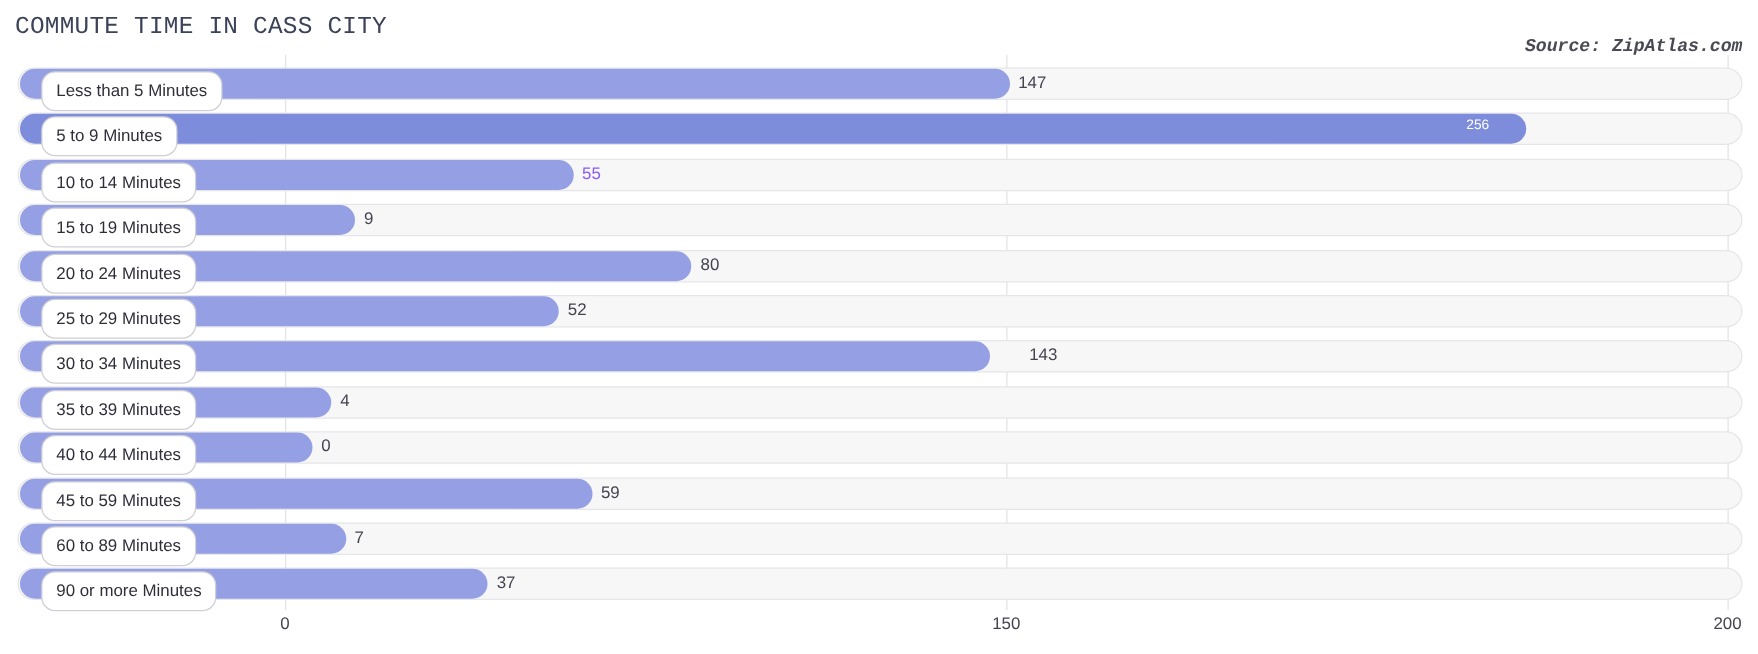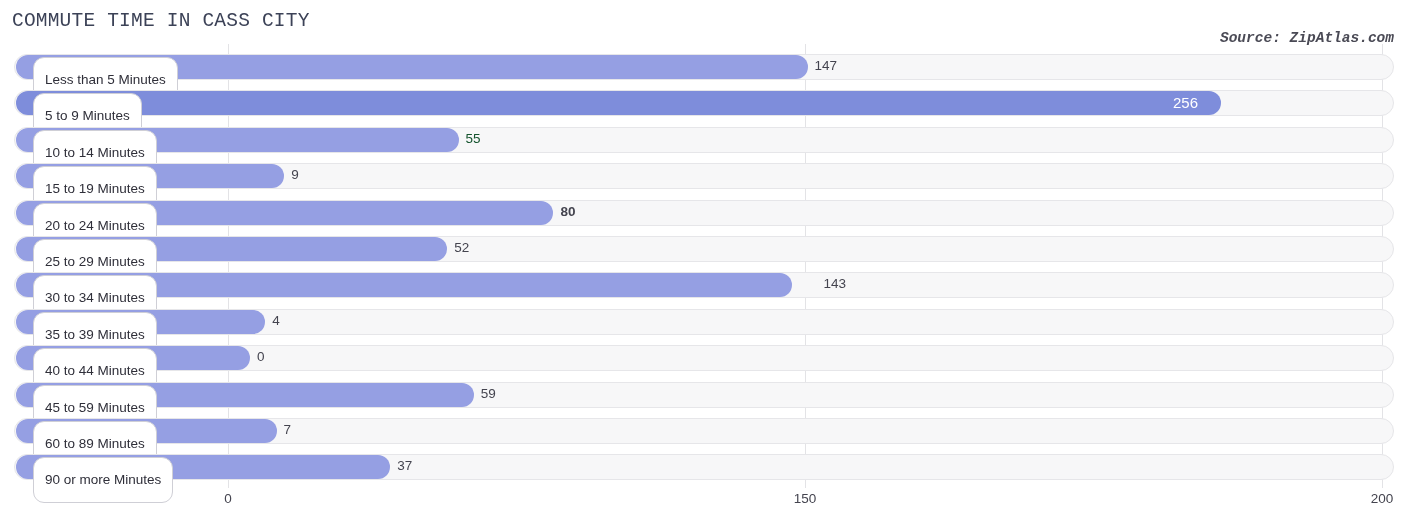--- a/index.html
+++ b/index.html
@@ -106,31 +106,31 @@
   .value-out {
     position: absolute;
     top: 4px;
     font-size: 13.5px;
     color: #44444f;
     white-space: nowrap;
   }
   .value-in {
     position: absolute;
     top: 4px;
-    font-size: 15px;
+    font-size: 11px;
     color: #ffffff;
     white-space: nowrap;
   }
   .cat-pill {
     position: absolute;
     left: 19px;
     top: 3px;
     height: 20px;
     line-height: 20px;
-    padding: 12px 11px;
+    padding: 5px 11px;
     background: #ffffff;
     border: 1px solid #cfcfd6;
     border-radius: 11px;
     font-size: 13.5px;
     color: #2f2f39;
     white-space: nowrap;
     box-sizing: content-box;
   }
 
   
@@ -173,33 +173,33 @@
       </div>
       <div class="row" style="top: 46.4px;">
         <div class="track"></div>
         <div class="bar" style="width: 1205.01px; background: rgb(126, 141, 219);"></div>
         <div class="value-in" style="left: 1159.01px; color: rgb(255, 255, 255);">256</div>
         <div class="cat-pill">5 to 9 Minutes</div>
       </div>
       <div class="row" style="top: 82.8px;">
         <div class="track"></div>
         <div class="bar" style="width: 442.615px; background: rgb(149, 159, 227);"></div>
-        <div class="value-out" style="left: 451.615px; color: #14532d;">55</div>
+        <div class="value-out" style="left: 451.615px; color: #8b5cf6;">55</div>
         <div class="cat-pill">10 to 14 Minutes</div>
       </div>
       <div class="row" style="top: 119.2px;">
         <div class="track"></div>
         <div class="bar" style="width: 268.137px; background: rgb(149, 159, 227);"></div>
         <div class="value-out" style="left: 277.137px; color: rgb(68, 68, 79);">9</div>
         <div class="cat-pill">15 to 19 Minutes</div>
       </div>
       <div class="row" style="top: 155.6px;">
         <div class="track"></div>
         <div class="bar" style="width: 537.44px; background: rgb(149, 159, 227);"></div>
-        <div class="value-out" style="left: 546.44px; color: rgb(68, 68, 79); font-weight: bold;">80</div>
+        <div class="value-out" style="left: 546.44px; color: rgb(68, 68, 79);">80</div>
         <div class="cat-pill">20 to 24 Minutes</div>
       </div>
       <div class="row" style="top: 192px;">
         <div class="track"></div>
         <div class="bar" style="width: 431.236px; background: rgb(149, 159, 227);"></div>
         <div class="value-out" style="left: 440.236px; color: rgb(68, 68, 79);">52</div>
         <div class="cat-pill">25 to 29 Minutes</div>
       </div>
       <div class="row" style="top: 228.4px;">
         <div class="track"></div>

